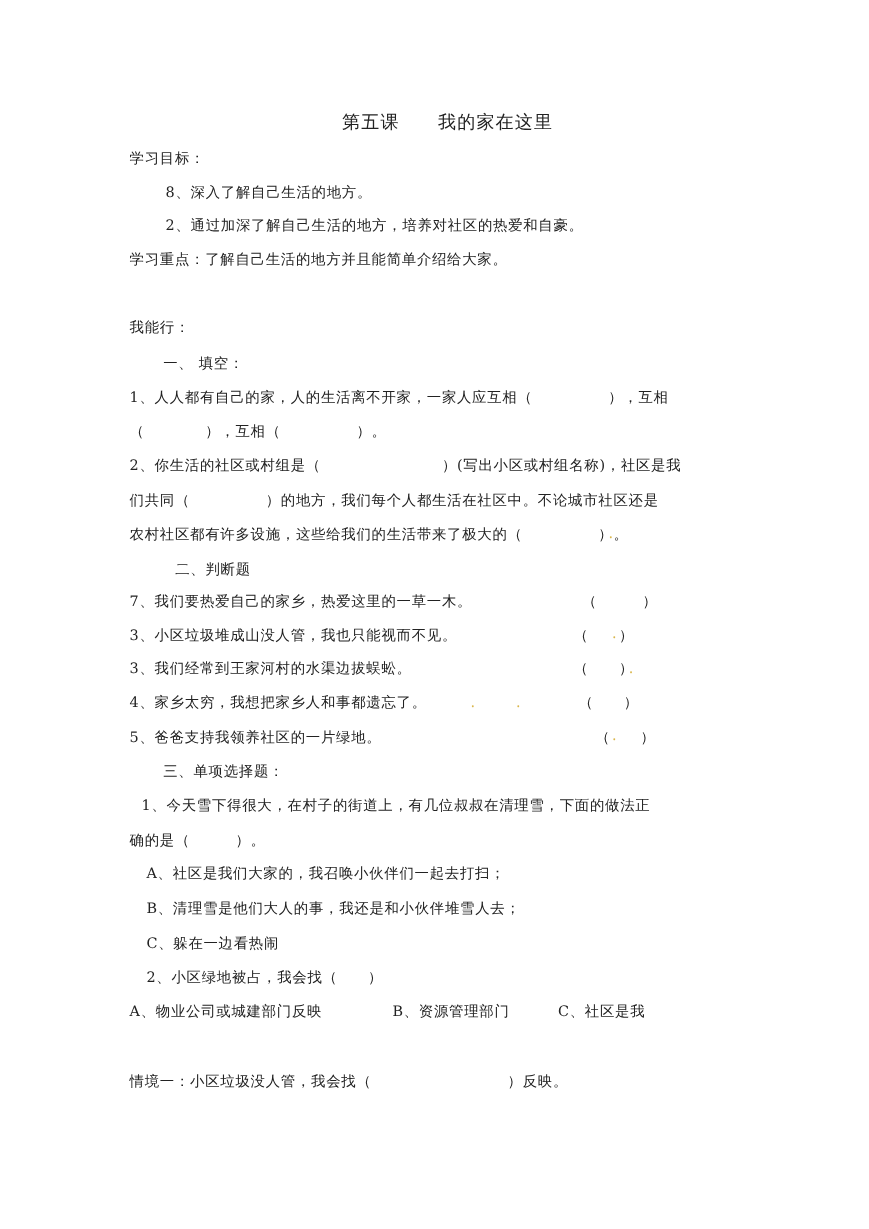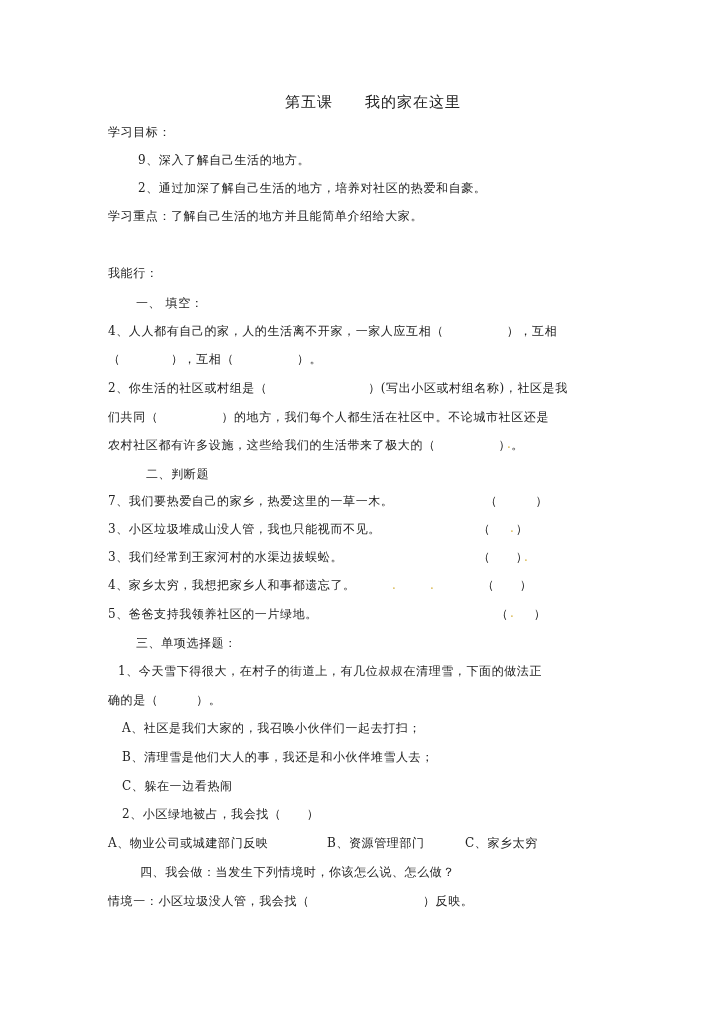--- a/index.html
+++ b/index.html
@@ -10,28 +10,28 @@
     .title { font-size: 15px; letter-spacing: 1px; }
     .dot { color: #d9b64a; }
   </style>
 </head>
 <body>
 
 <div class="page">
   <div class="line title" style="left:285px; top:92px;">第五课　　我的家在这里</div>
 
   <div class="line" style="left:108px; top:122px;">学习目标：</div>
-  <div class="line" style="left:138px; top:150px;">9、深入了解自己生活的地方。</div>
+  <div class="line" style="left:138px; top:150px;">8、深入了解自己生活的地方。</div>
   <div class="line" style="left:138px; top:178px;">2、通过加深了解自己生活的地方，培养对社区的热爱和自豪。</div>
 
   <div class="line" style="left:108px; top:206px;">学习重点：了解自己生活的地方并且能简单介绍给大家。</div>
   <div class="line" style="left:108px; top:263px;">我能行：</div>
 
   <div class="line" style="left:136px; top:293px;">一、 填空：</div>
-  <div class="line" style="left:108px; top:321px;">4、人人都有自己的家，人的生活离不开家，一家人应互相（　　　　　），互相</div>
+  <div class="line" style="left:108px; top:321px;">1、人人都有自己的家，人的生活离不开家，一家人应互相（　　　　　），互相</div>
   <div class="line" style="left:108px; top:349px;">（　　　　），互相（　　　　　）。</div>
   <div class="line" style="left:108px; top:378px;">2、你生活的社区或村组是（　　　　　　　　）(写出小区或村组名称)，社区是我</div>
   <div class="line" style="left:108px; top:407px;">们共同（　　　　　）的地方，我们每个人都生活在社区中。不论城市社区还是</div>
   <div class="line" style="left:108px; top:435px;">农村社区都有许多设施，这些给我们的生活带来了极大的（　　　　　）。</div>
   <span class="line dot" style="left:507px; top:434px;">.</span>
 
   <div class="line" style="left:146px; top:464px;">二、判断题</div>
   <div class="line" style="left:108px; top:491px;">7、我们要热爱自己的家乡，热爱这里的一草一木。</div>
   <div class="line" style="left:485px; top:491px;">（　　　）</div>
   <div class="line" style="left:108px; top:519px;">3、小区垃圾堆成山没人管，我也只能视而不见。</div>
@@ -50,17 +50,16 @@
 
   <div class="line" style="left:136px; top:633px;">三、单项选择题：</div>
   <div class="line" style="left:118px; top:661px;">1、今天雪下得很大，在村子的街道上，有几位叔叔在清理雪，下面的做法正</div>
   <div class="line" style="left:108px; top:690px;">确的是（　　　）。</div>
   <div class="line" style="left:122px; top:718px;">A、社区是我们大家的，我召唤小伙伴们一起去打扫；</div>
   <div class="line" style="left:122px; top:747px;">B、清理雪是他们大人的事，我还是和小伙伴堆雪人去；</div>
   <div class="line" style="left:122px; top:776px;">C、躲在一边看热闹</div>
   <div class="line" style="left:122px; top:804px;">2、小区绿地被占，我会找（　　）</div>
   <div class="line" style="left:108px; top:833px;">A、物业公司或城建部门反映</div>
   <div class="line" style="left:327px; top:833px;">B、资源管理部门</div>
-  <div class="line" style="left:465px; top:833px;">C、家乡太穷</div>
+  <div class="line" style="left:465px; top:833px;">C、社区是我</div>
 
-  <div class="line" style="left:140px; top:862px;">四、我会做：当发生下列情境时，你该怎么说、怎么做？</div>
   <div class="line" style="left:108px; top:891px;">情境一：小区垃圾没人管，我会找（　　　　　　　　　）反映。</div>
 </div>
 
 </body></html>

